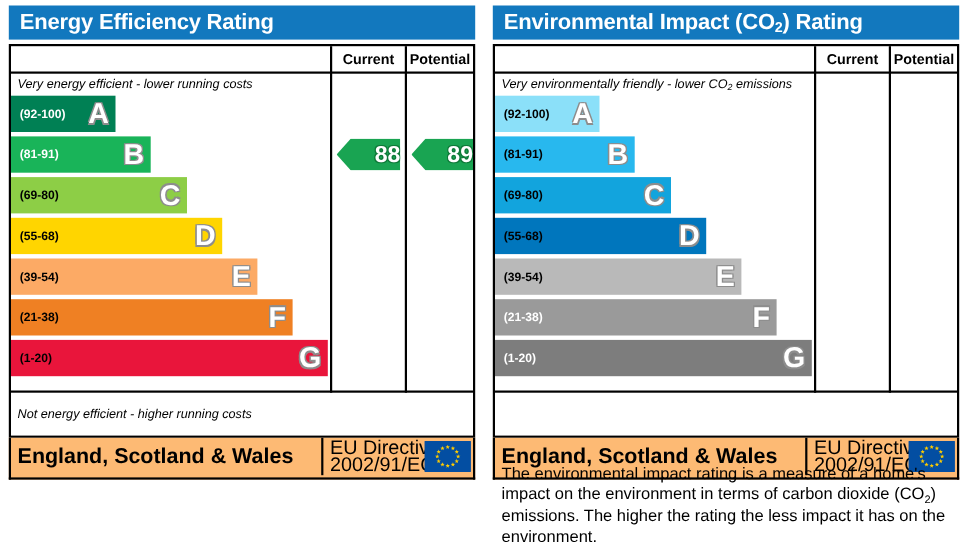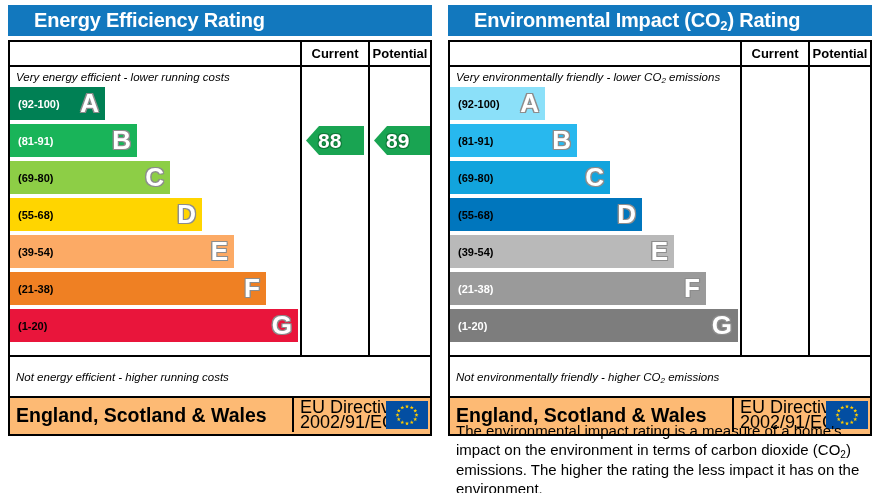--- a/index.html
+++ b/index.html
@@ -33,21 +33,21 @@
     position: absolute;
     left: 8px;
     top: 5px;
     width: 424px;
     height: 31px;
     background: #1278be;
     color: #ffffff;
     font-size: 20px;
     font-weight: bold;
     line-height: 31px;
-    padding-left: 26px;
+    padding-left: 10px;
     box-sizing: border-box;
     white-space: nowrap;
     letter-spacing: -0.2px;
   }
   .title-bar sub {
     font-size: 13px;
     vertical-align: baseline;
     position: relative;
     top: 3px;
   }
@@ -161,21 +161,21 @@
   }
 
   
   .arrow {
     position: absolute;
     height: 29px;
     line-height: 29px;
     color: #ffffff;
     font-size: 21px;
     font-weight: bold;
-    text-align: left;
+    text-align: right;
     padding-left: 12px;
     box-sizing: border-box;
     clip-path: polygon(0% 50%, 13px 0%, 100% 0%, 100% 100%, 13px 100%);
     text-shadow:
       -1px -1px 0 #0f7a39,
        1px -1px 0 #0f7a39,
       -1px  1px 0 #0f7a39,
        1px  1px 0 #0f7a39;
   }
 
@@ -376,21 +376,20 @@
             <span class="band-range" style="color: rgb(255, 255, 255);">(21-38)</span>
             <span class="band-letter">F</span>
           </div>
           <div class="band" style="top: 222px; width: 288px; height: 33px; background: rgb(125, 125, 125);">
             <span class="band-range" style="color: rgb(255, 255, 255);">(1-20)</span>
             <span class="band-letter">G</span>
           </div>
         </div>
 
       <div class="rule-bottom"></div>
-      <div class="caption caption-bottom"><span>Not environmentally friendly - higher CO</span><sub>2</sub><span> emissions</span></div>
 
       <div id="arrows-right"></div>
     </div>
 
     <div class="footer-box">
       <div class="footer-region">England, Scotland &amp; Wales</div>
       <div class="footer-div"></div>
       <div class="footer-directive">
         <div>EU Directive</div>
         <div>2002/91/EC</div>

